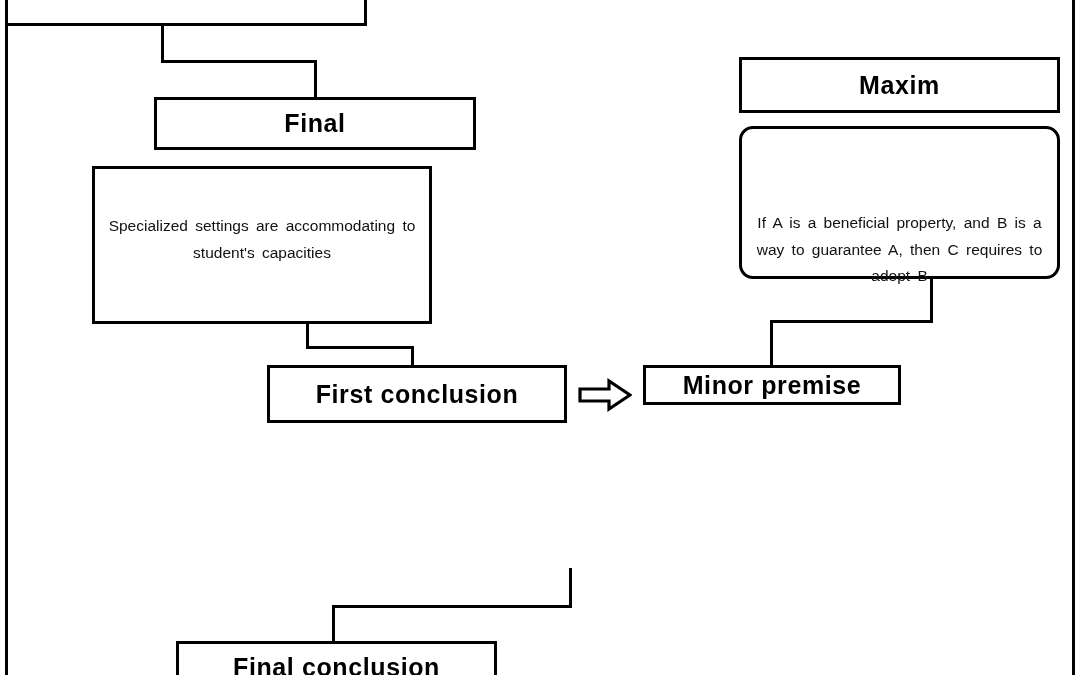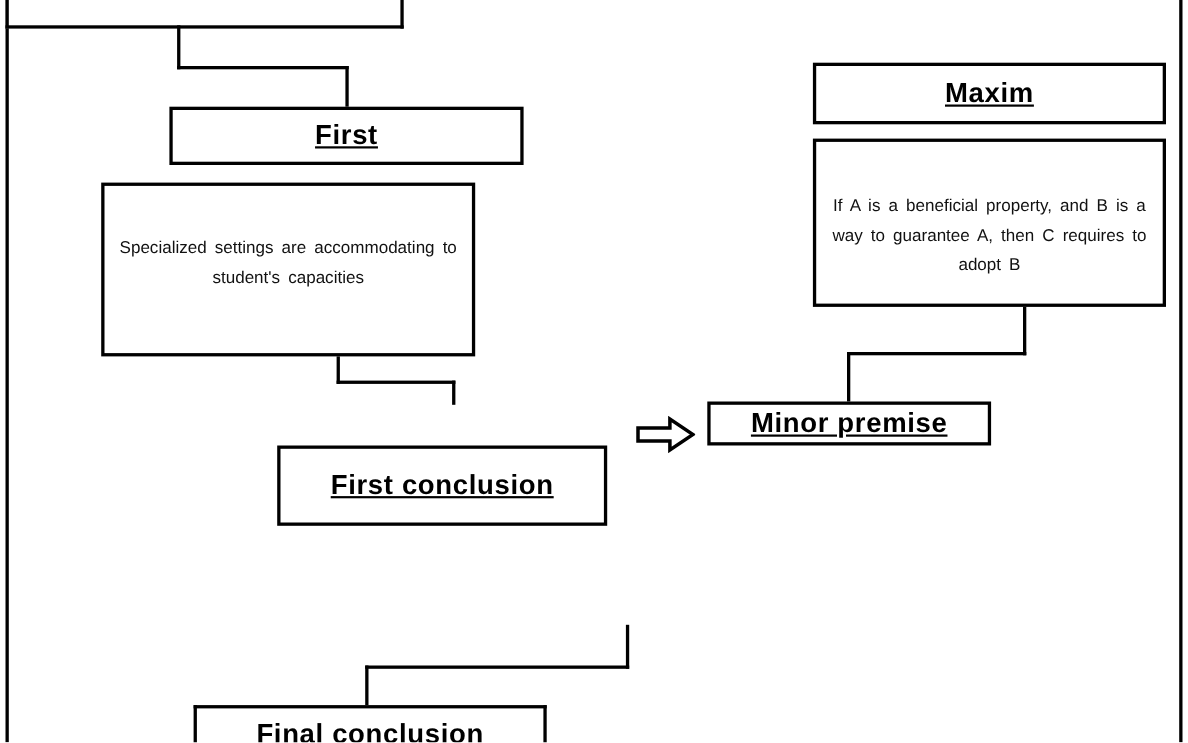--- a/index.html
+++ b/index.html
@@ -40,21 +40,20 @@
     display: block;
     width: 100%;
     padding: 0 6px;
     box-sizing: border-box;
   }
   .title-node .label {
     font-weight: bold;
     font-size: 25px;
     letter-spacing: 0.6px;
     color: #000000;
-    text-decoration: underline;
   }
   .body-node .label {
     font-weight: normal;
     font-size: 15.5px;
     line-height: 1.72;
     color: #111111;
     word-spacing: 3px;
   }
   .body-node {
     align-items: flex-start;
@@ -99,46 +98,46 @@
 
   <div class="node clipped-top" style="left:5px; top:-40px; width:362px; height:66px;">
     <span class="label"></span>
   </div>
 
   <div class="conn v" style="left:161px; top:23px; height:40px;"></div>
   <div class="conn h" style="left:161px; top:60px; width:156px;"></div>
   <div class="conn v" style="left:314px; top:60px; height:40px;"></div>
 
   <div class="node title-node" style="left:154px; top:97px; width:322px; height:53px;">
-    <span class="label">First</span>
+    <span class="label">Final</span>
   </div>
 
   <div class="node body-node" style="left:92px; top:166px; width:340px; height:158px; padding-top:44px;">
     <span class="label">Specialized   settings  are  accommodating to student's   capacities</span>
   </div>
 
   <div class="conn v" style="left:306px; top:324px; height:25px;"></div>
   <div class="conn h" style="left:306px; top:346px; width:108px;"></div>
   <div class="conn v" style="left:411px; top:346px; height:22px;"></div>
 
-  <div class="node title-node" style="left:252px; top:365px; width:300px; height:73px;margin-top:40px;">
+  <div class="node title-node" style="left:267px; top:365px; width:300px; height:58px;">
     <span class="label">First conclusion</span>
   </div>
 
   <div class="block-arrow">
     <svg viewBox="0 0 54 34" xmlns="http://www.w3.org/2000/svg">
       <polygon points="2,11 31,11 31,3 52,17 31,31 31,23 2,23" fill="#ffffff" stroke="#000000" stroke-width="3.2" stroke-linejoin="miter"></polygon>
     </svg>
   </div>
 
   <div class="node title-node" style="left:739px; top:57px; width:321px; height:56px;">
     <span class="label">Maxim</span>
   </div>
 
-  <div class="node body-node" style="left:739px; top:126px; width:321px; height:153px; padding-top:46px;">
+  <div class="node body-node" style="left:739px; top:126px; width:321px; height:153px; padding-top:81px;border-radius:14px;">
     <span class="label">If A is a beneficial   property,   and  B is  a  way  to guarantee   A, then  C requires   to adopt  B</span>
   </div>
 
   <div class="conn v" style="left:930px; top:279px; height:44px;"></div>
   <div class="conn h" style="left:770px; top:320px; width:163px;"></div>
   <div class="conn v" style="left:770px; top:320px; height:48px;"></div>
 
   <div class="node title-node" style="left:643px; top:365px; width:258px; height:40px;">
     <span class="label">Minor premise</span>
   </div>

